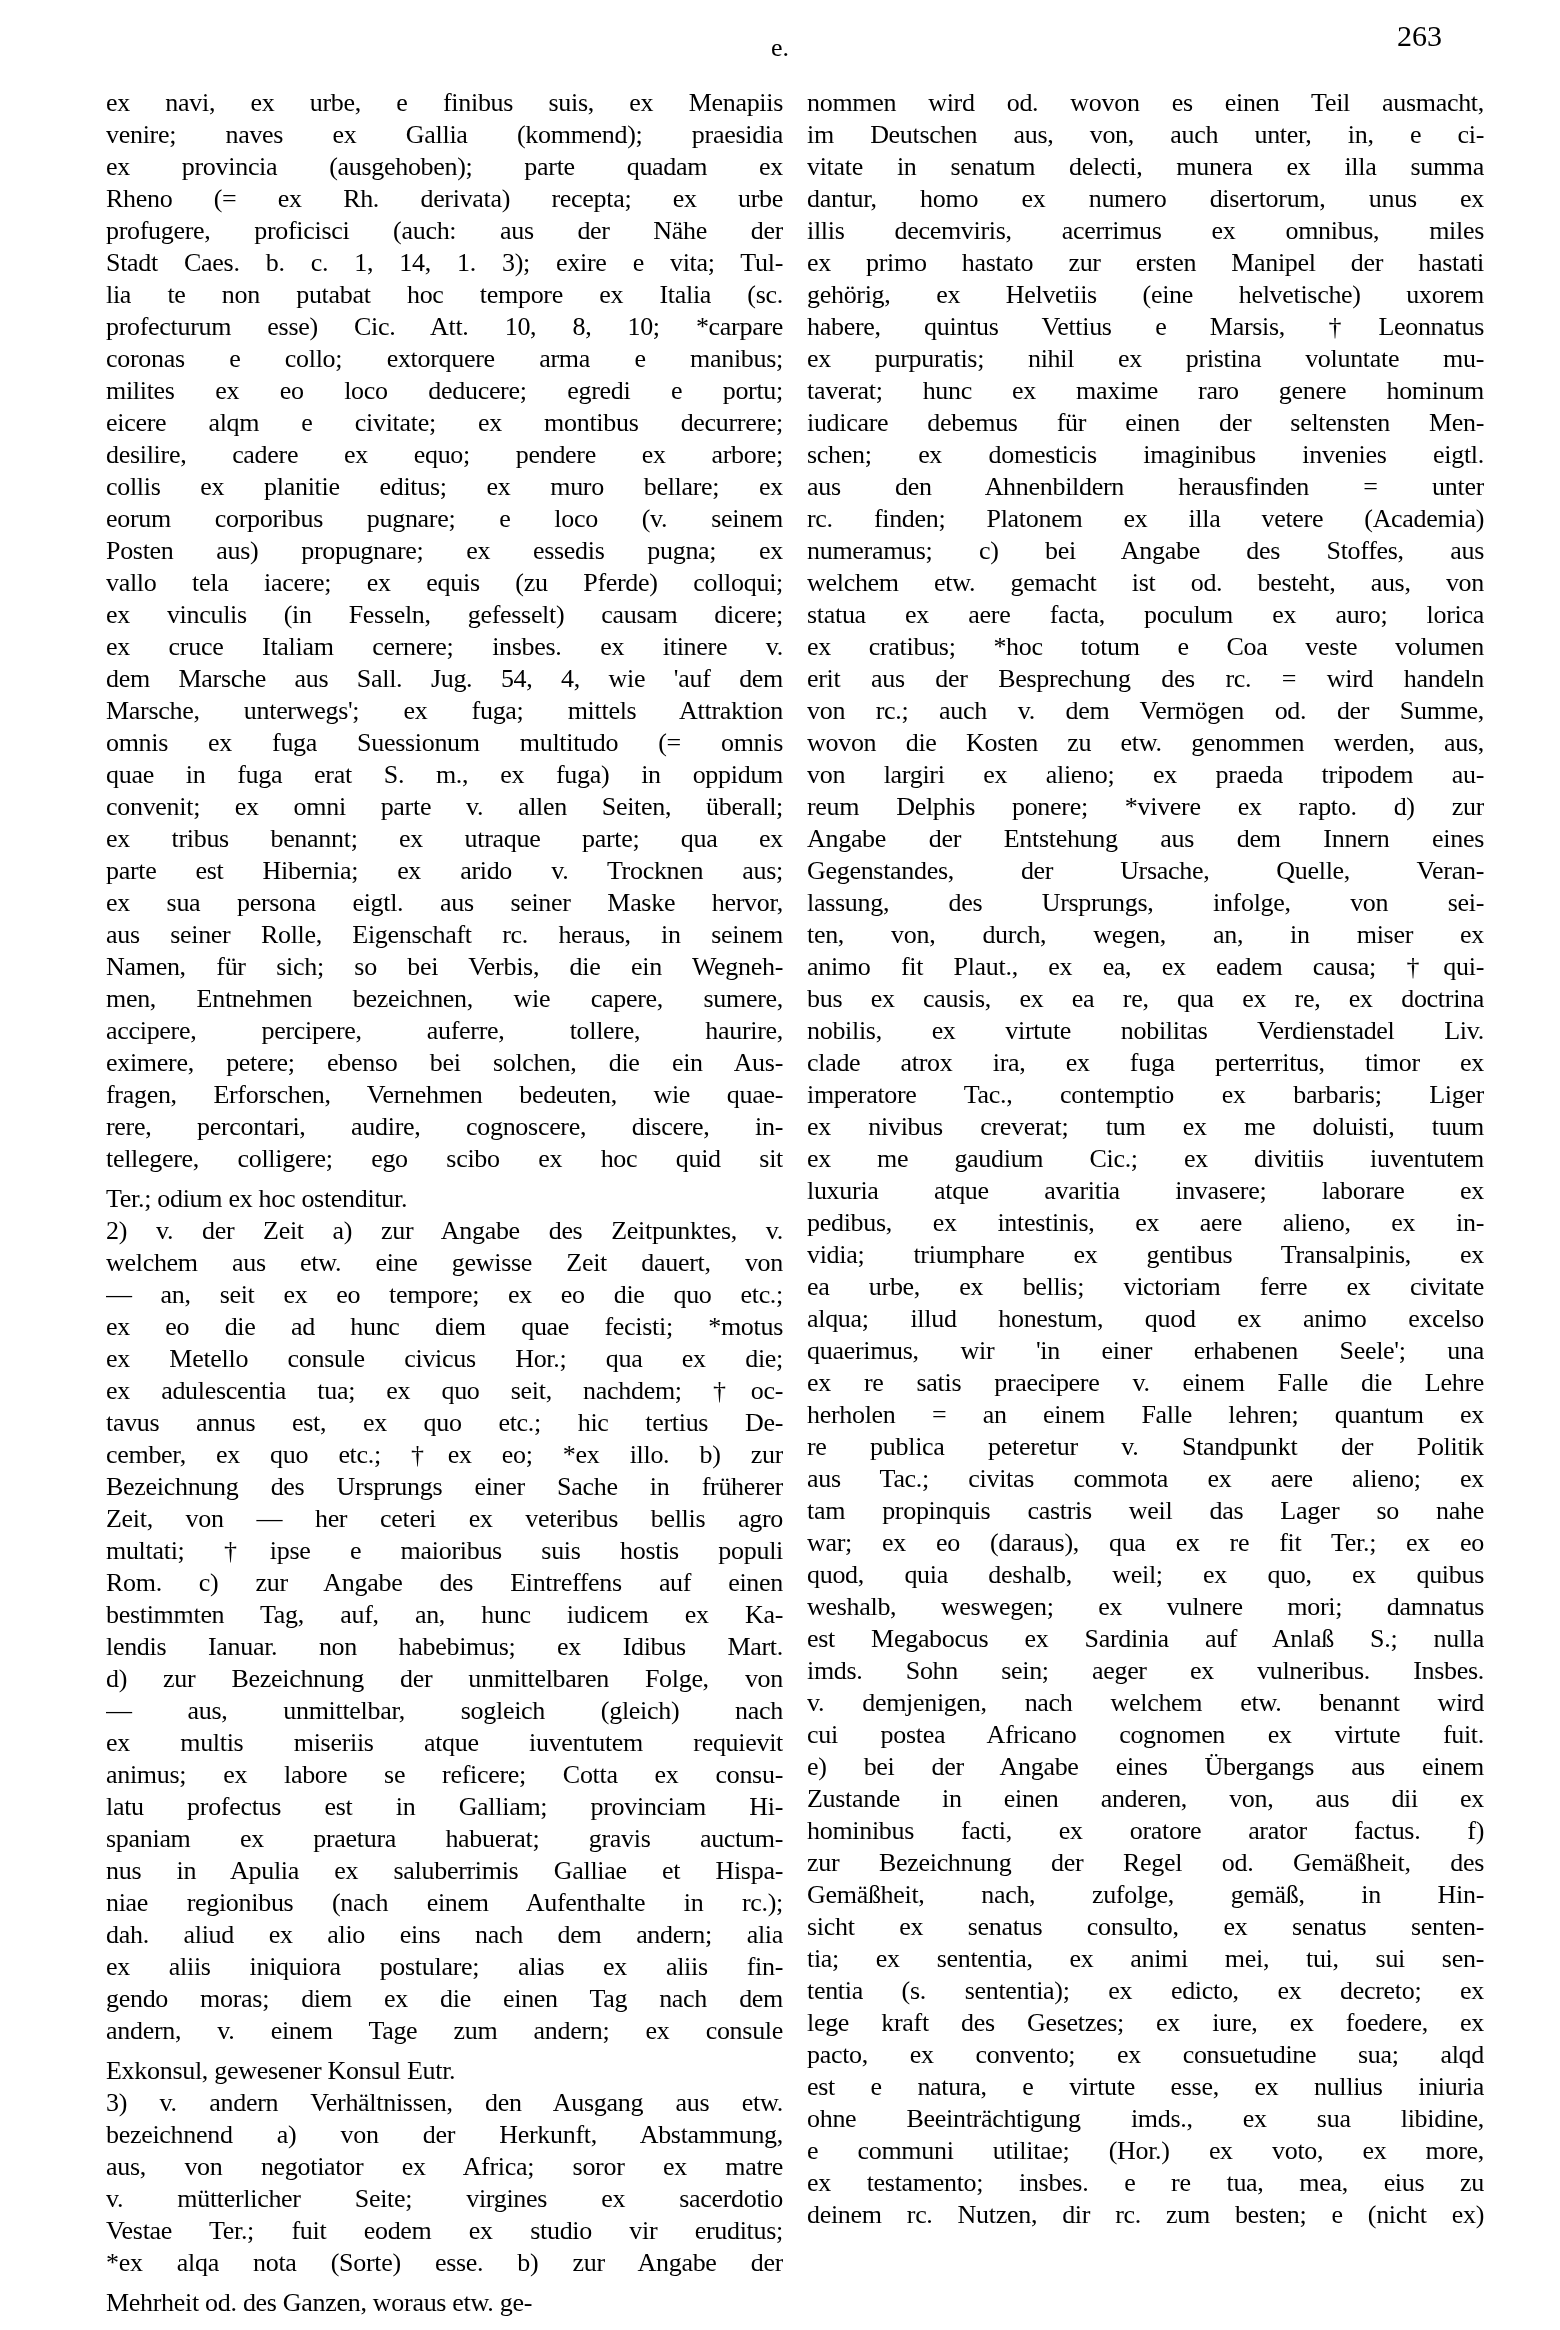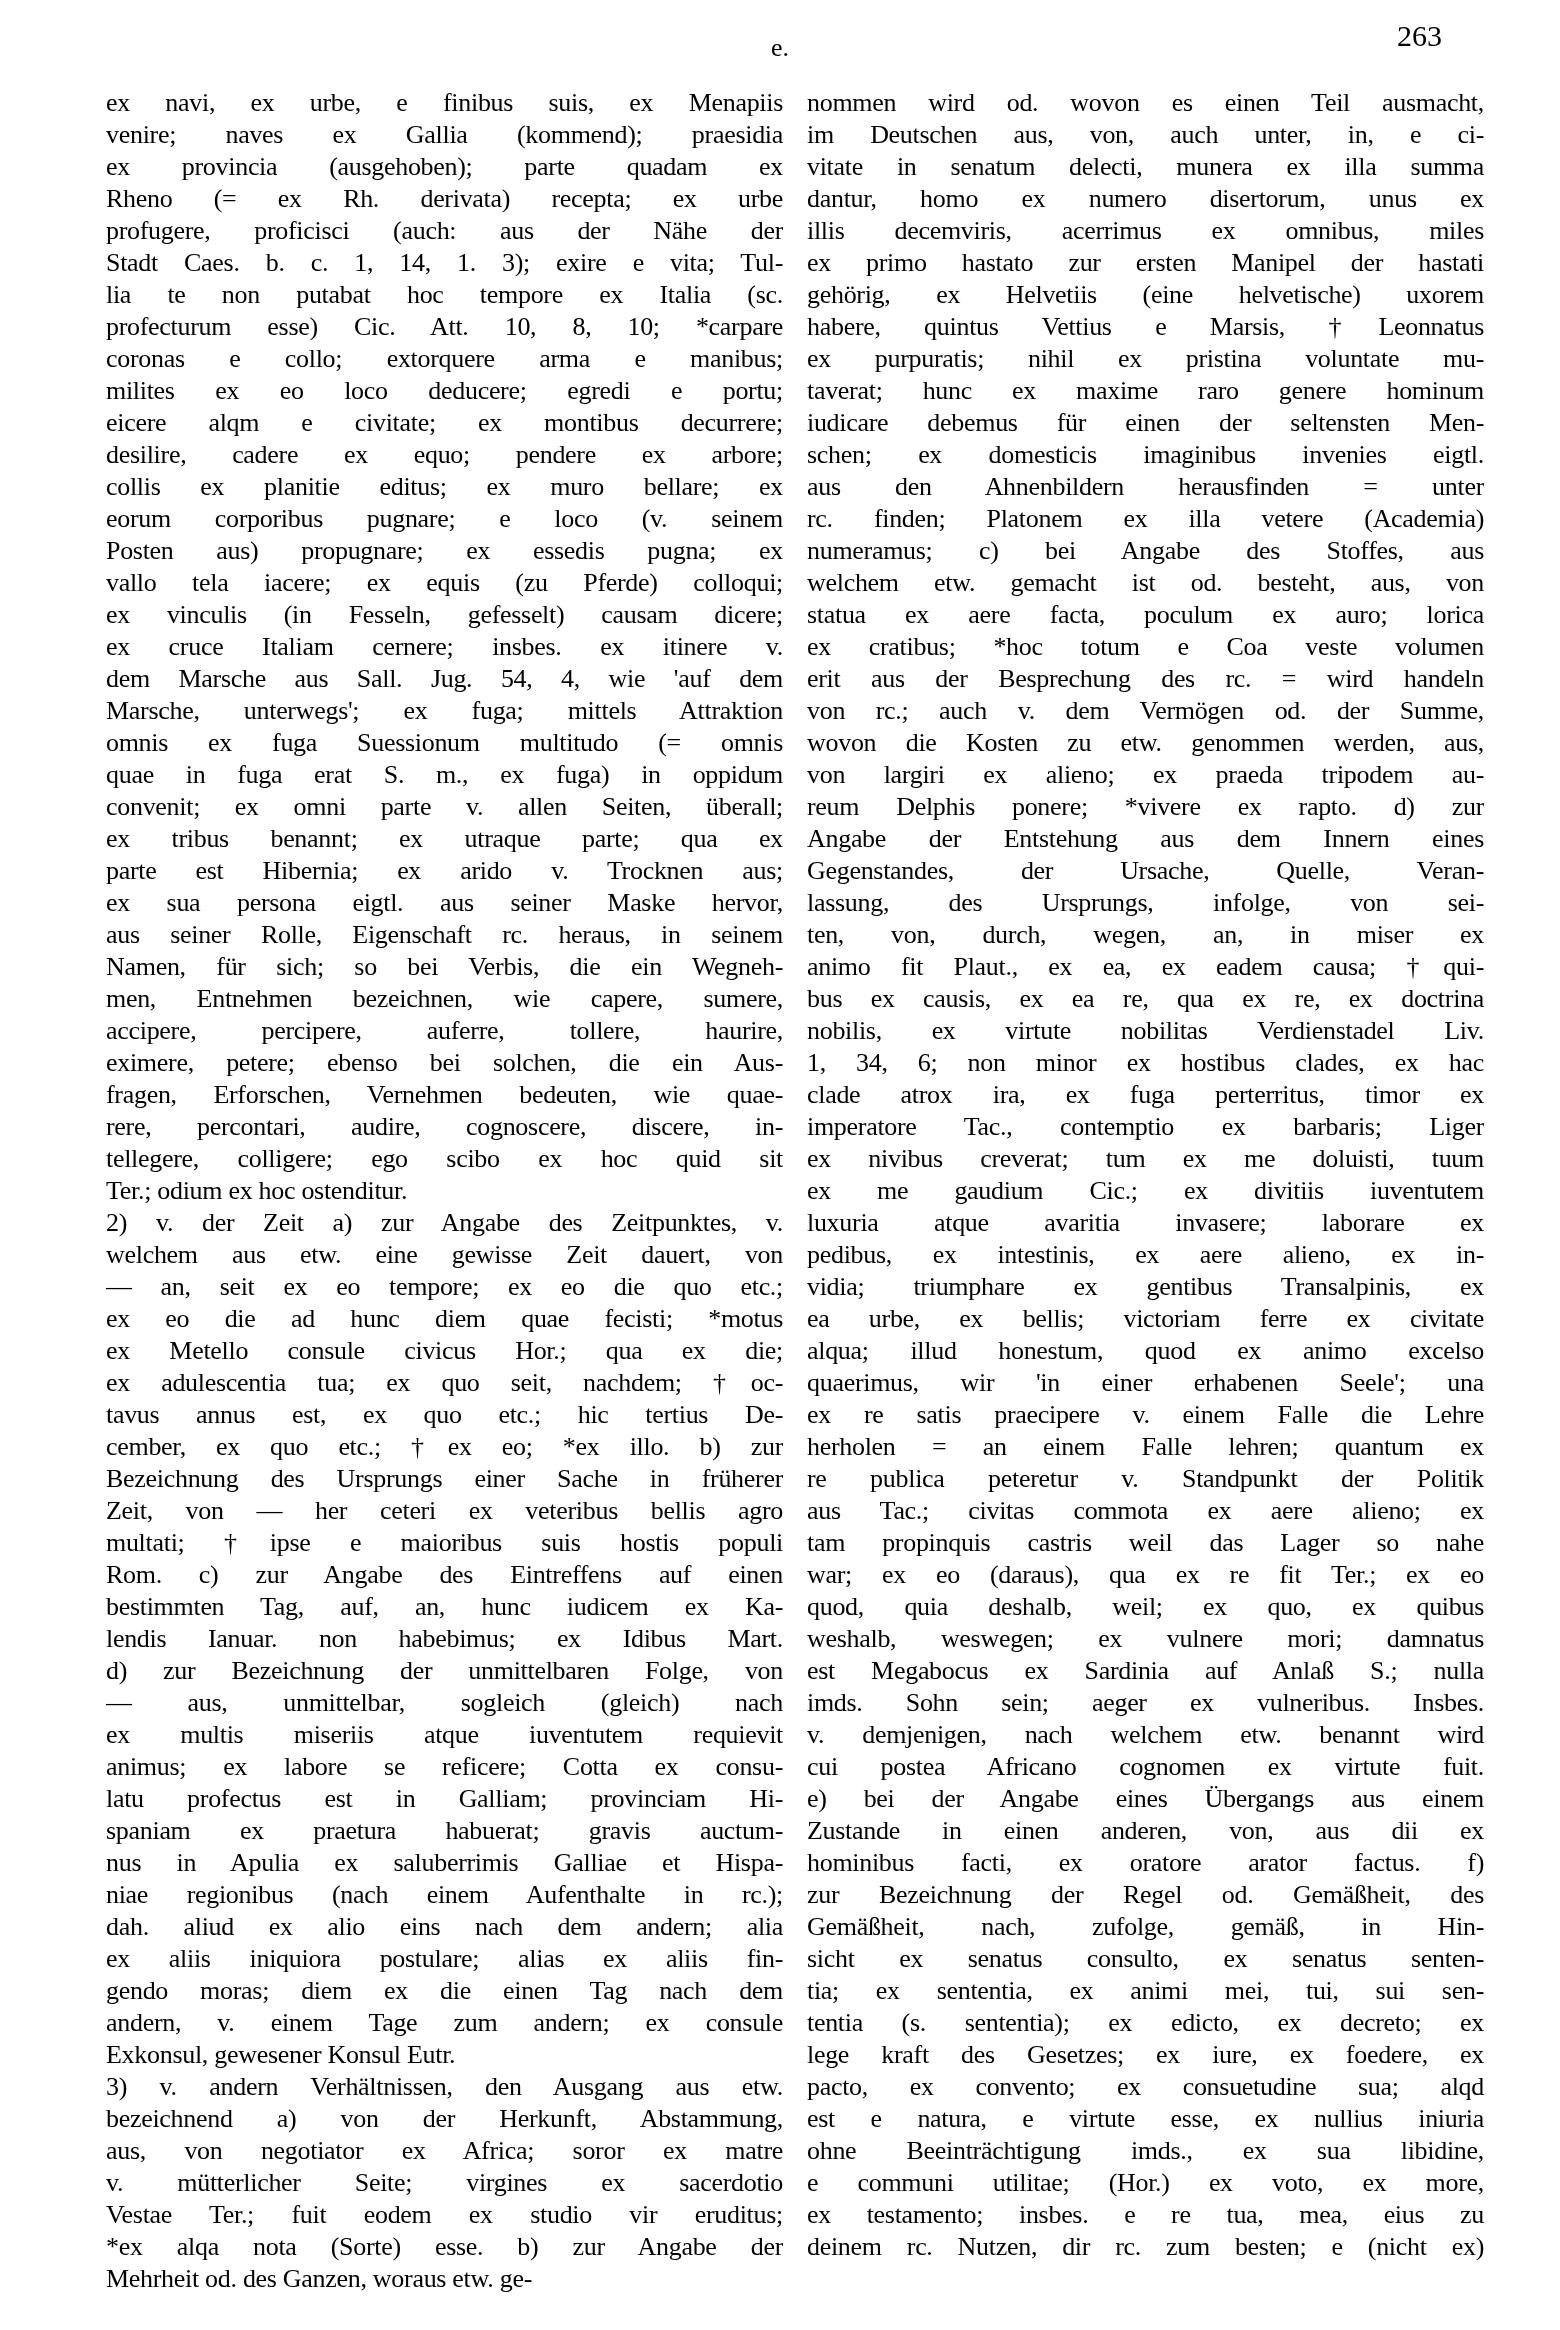--- a/index.html
+++ b/index.html
@@ -19,21 +19,21 @@
     position: absolute; top: 87px; width: 677px;
     font-size: 26px; line-height: 32px;
     letter-spacing: -0.3px;
   }
   .col-left { left: 106px; }
   .col-right { left: 807px; }
   .line {
     display: block; white-space: nowrap; text-align: justify; text-align-last: justify;
     overflow: hidden; height: 32px;
   }
-  .line.last { text-align-last: left; }
+  .line.last { text-align-last: left; margin-top: 8px; }
 </style>
 </head>
 <body>
 
 <div>
   <div class="header-letter">e.</div>
   <div class="page-number">263</div>
 </div>
 
 <div class="column col-left" id="col-left">
@@ -131,21 +131,20 @@
     <span class="line">wovon die Kosten zu etw. genommen werden, aus,</span>
     <span class="line">von largiri ex alieno; ex praeda tripodem au-</span>
     <span class="line">reum Delphis ponere; *vivere ex rapto. d) zur</span>
     <span class="line">Angabe der Entstehung aus dem Innern eines</span>
     <span class="line">Gegenstandes, der Ursache, Quelle, Veran-</span>
     <span class="line">lassung, des Ursprungs, infolge, von sei-</span>
     <span class="line">ten, von, durch, wegen, an, in miser ex</span>
     <span class="line">animo fit Plaut., ex ea, ex eadem causa; †qui-</span>
     <span class="line">bus ex causis, ex ea re, qua ex re, ex doctrina</span>
     <span class="line">nobilis, ex virtute nobilitas Verdienstadel Liv.</span>
-    <span class="line">1, 34, 6; non minor ex hostibus clades, ex hac</span>
     <span class="line">clade atrox ira, ex fuga perterritus, timor ex</span>
     <span class="line">imperatore Tac., contemptio ex barbaris; Liger</span>
     <span class="line">ex nivibus creverat; tum ex me doluisti, tuum</span>
     <span class="line">ex me gaudium Cic.; ex divitiis iuventutem</span>
     <span class="line">luxuria atque avaritia invasere; laborare ex</span>
     <span class="line">pedibus, ex intestinis, ex aere alieno, ex in-</span>
     <span class="line">vidia; triumphare ex gentibus Transalpinis, ex</span>
     <span class="line">ea urbe, ex bellis; victoriam ferre ex civitate</span>
     <span class="line">alqua; illud honestum, quod ex animo excelso</span>
     <span class="line">quaerimus, wir 'in einer erhabenen Seele'; una</span>

